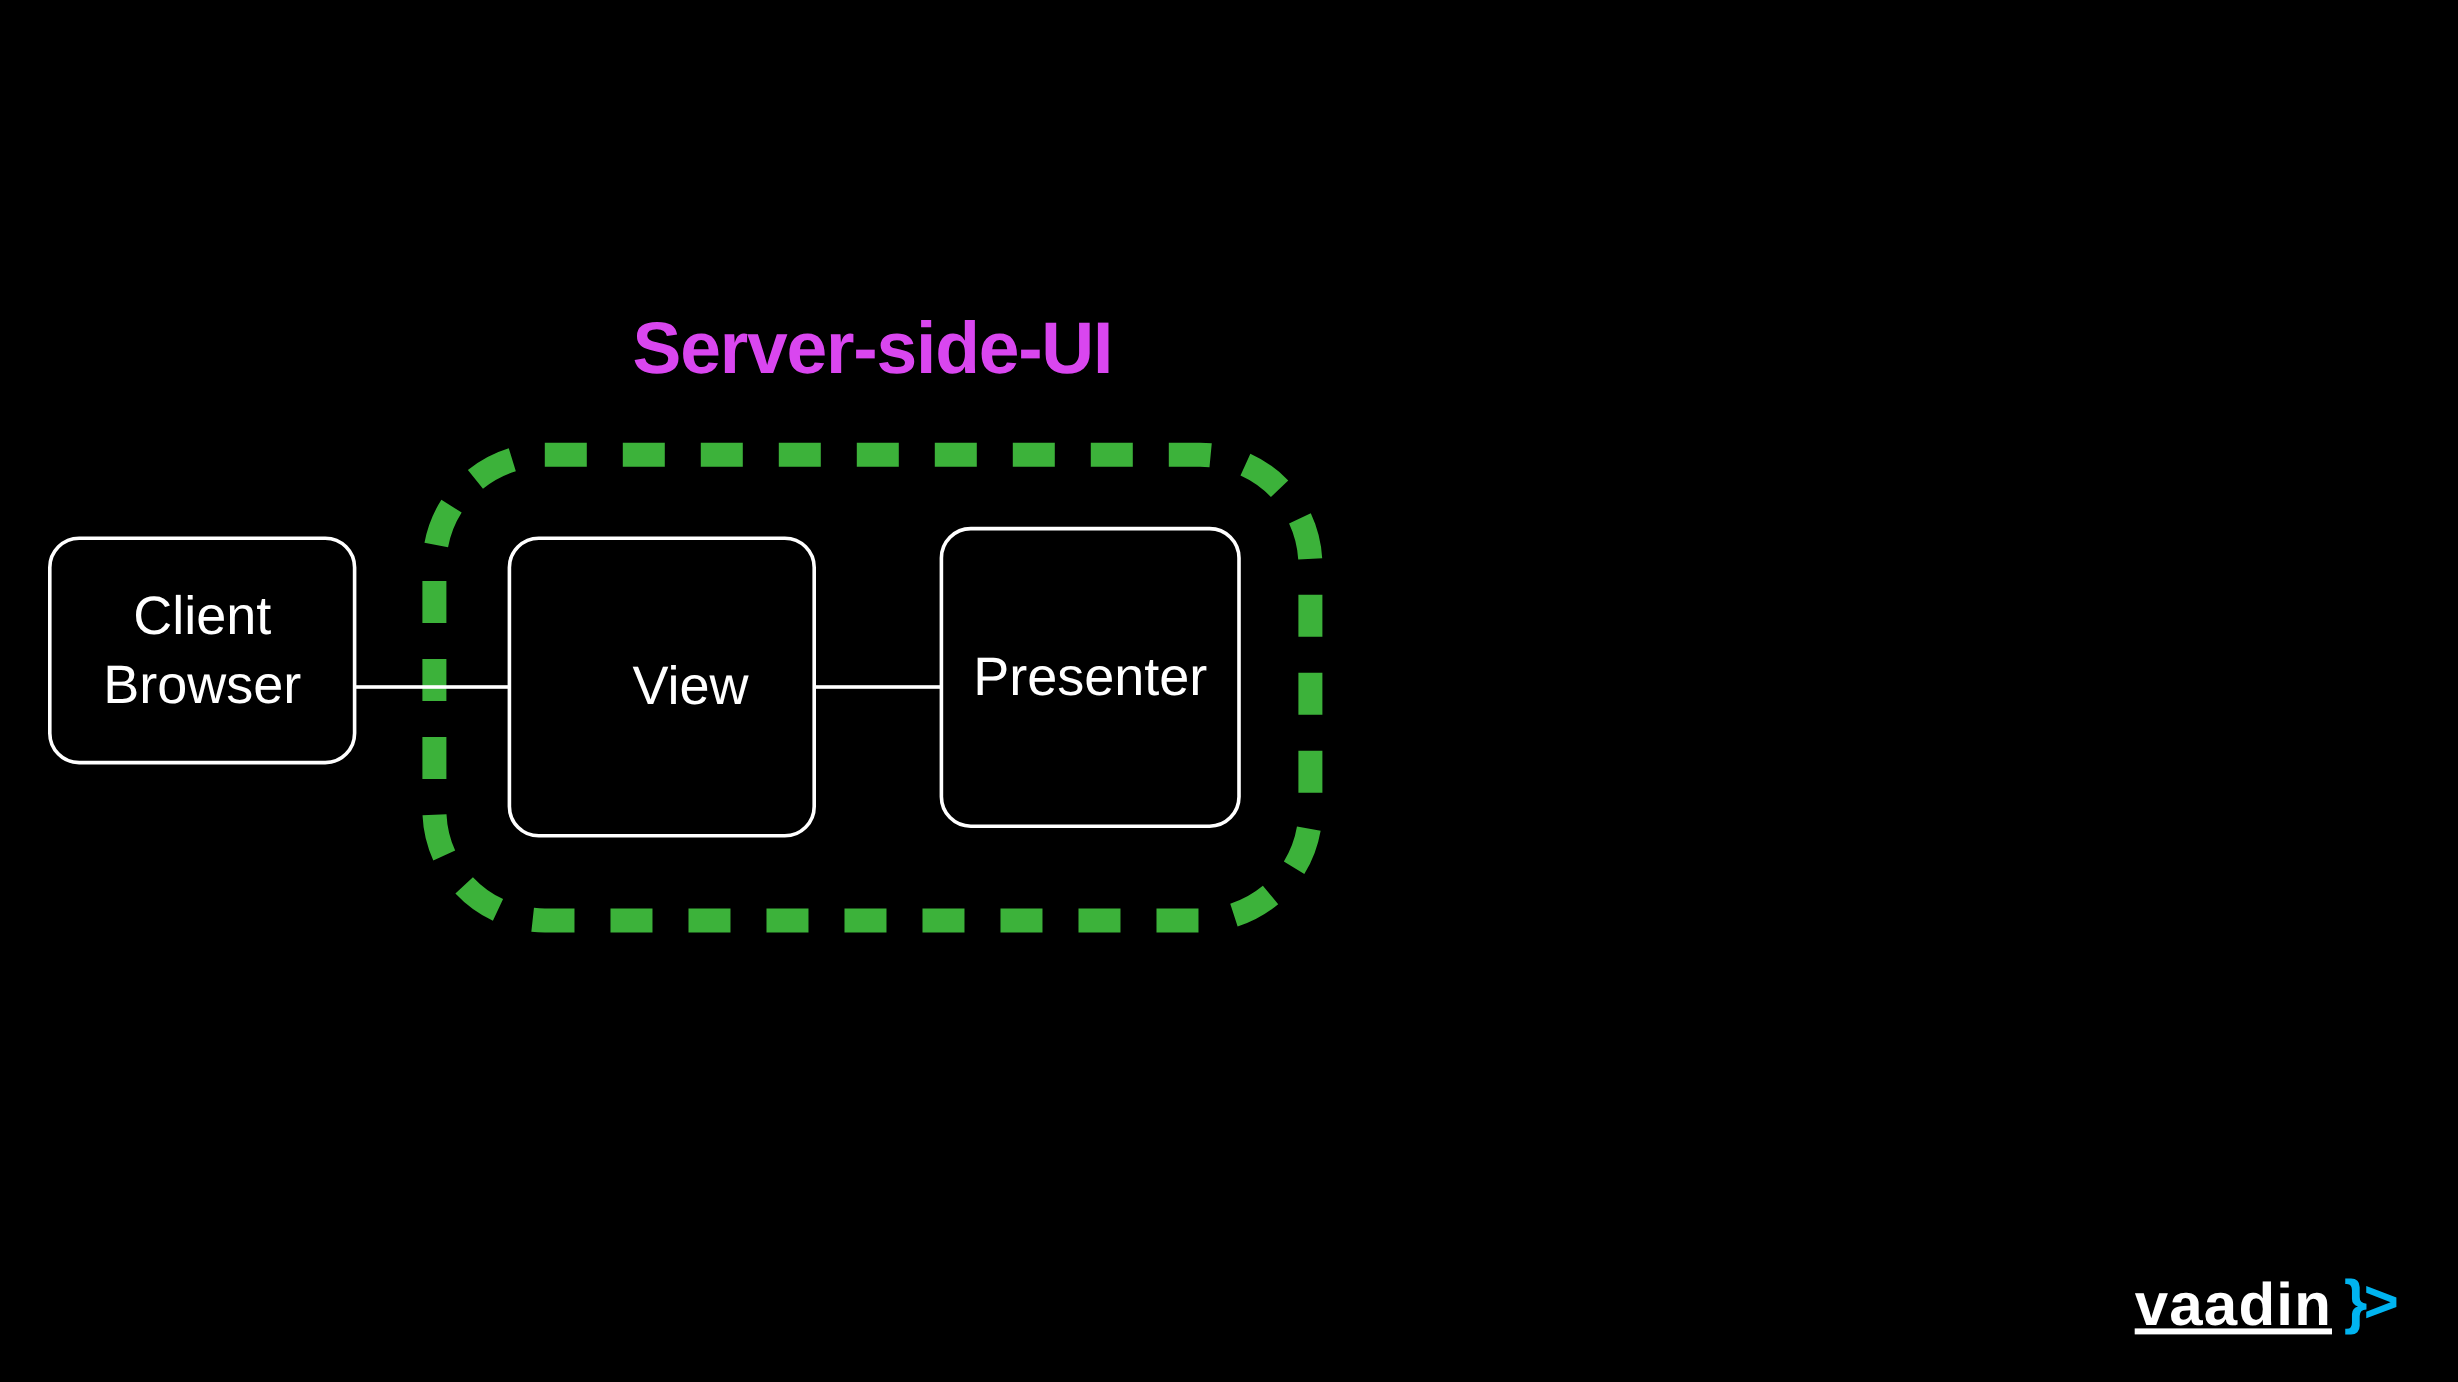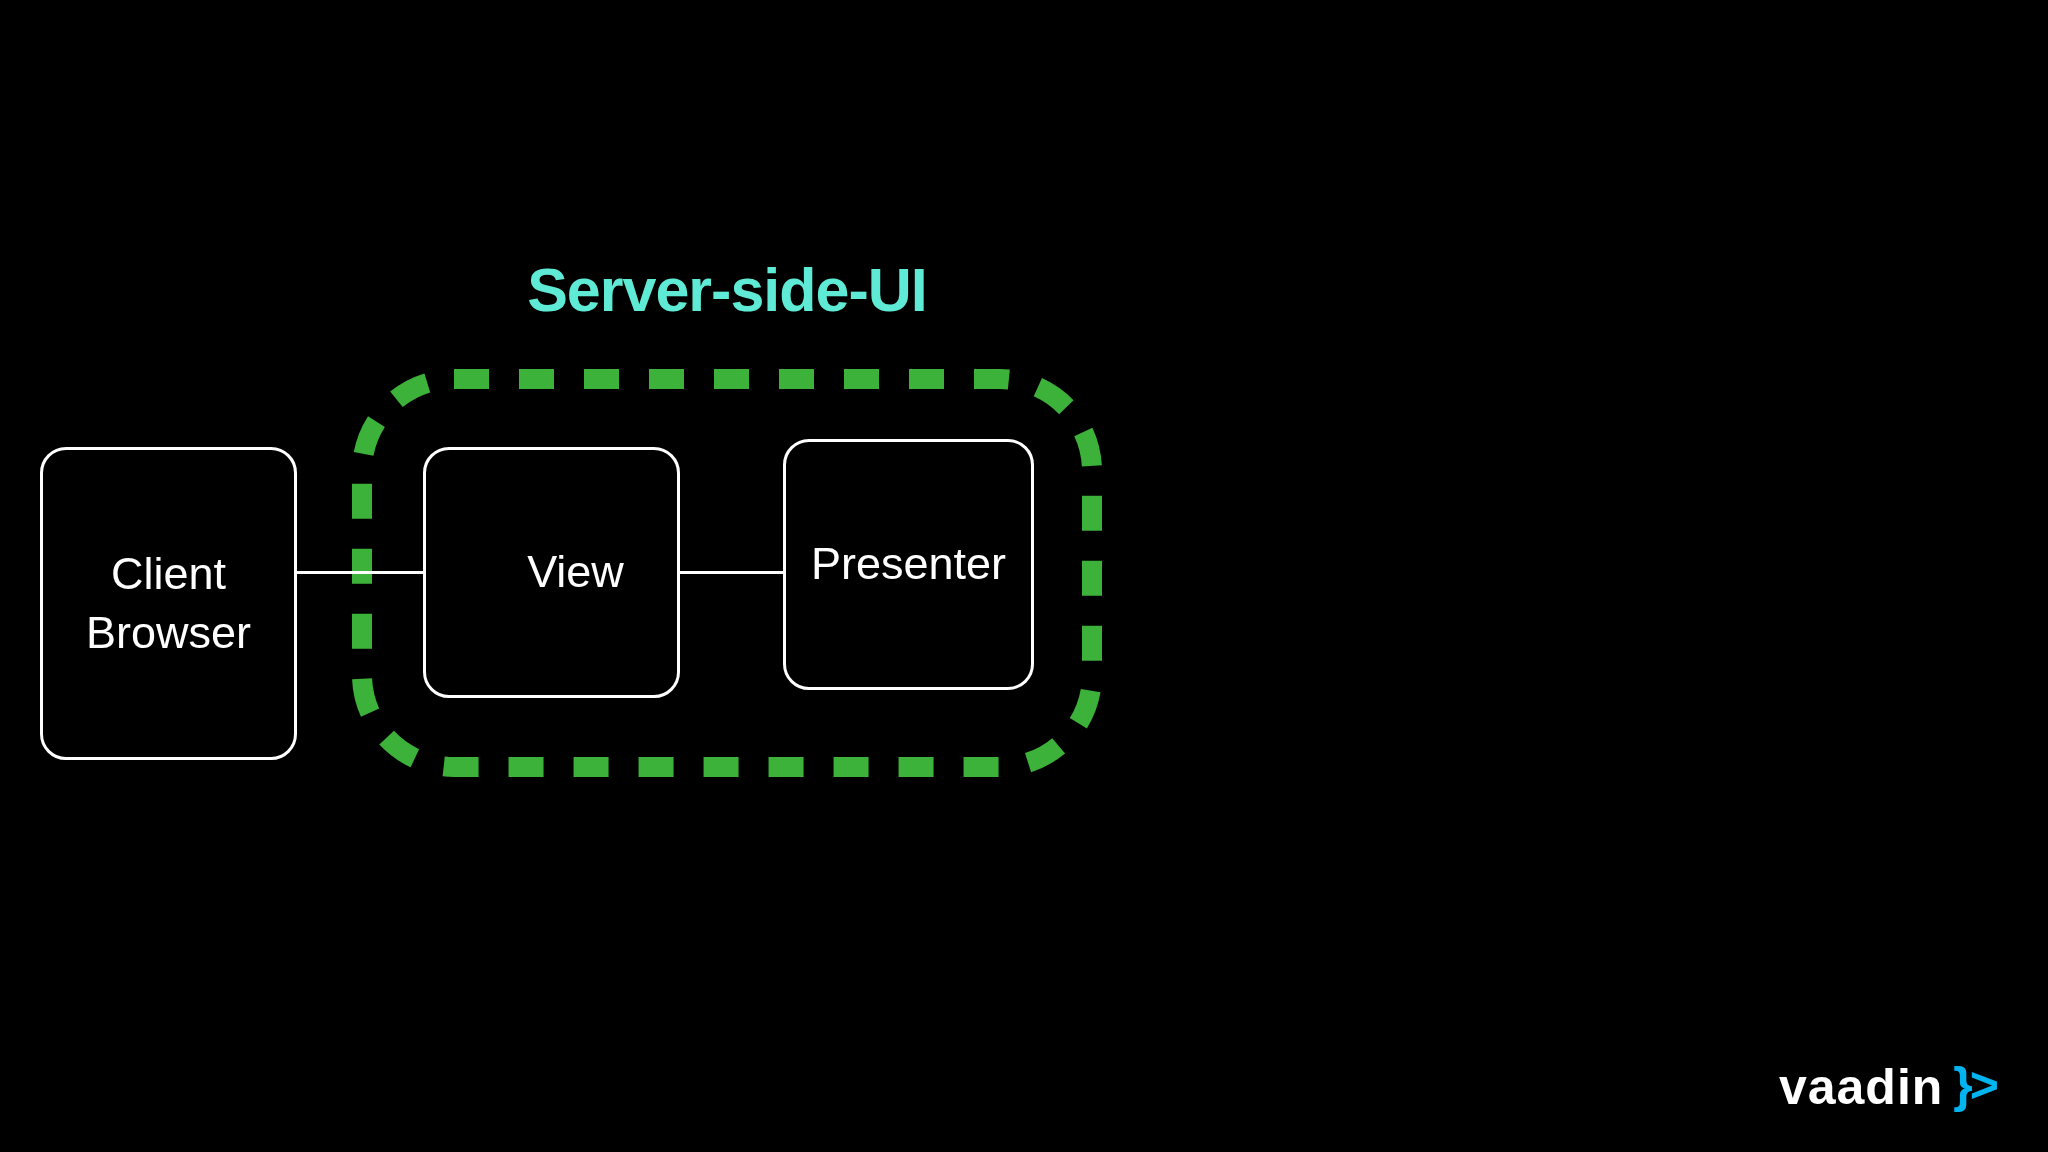--- a/index.html
+++ b/index.html
@@ -46,21 +46,21 @@
     background: transparent;
     display: flex;
     align-items: center;
     justify-content: center;
     text-align: center;
     color: #ffffff;
     font-size: 45px;
     line-height: 1.3;
     font-weight: 400;
   }
-  .node-client    { left: 40px;  top: 447px; width: 257px; height: 313px; }
+  .node-client    { left: 40px;  top: 447px; width: 257px; height: 190px; }
   .node-view      { left: 423px; top: 447px; width: 257px; height: 251px; padding-left: 48px; }
   .node-presenter { left: 783px; top: 439px; width: 251px; height: 251px; }
   .node span { padding: 0 8px; }
   
   .connector {
     position: absolute;
     top: 571px;
     height: 3px;
     background: #ffffff;
   }
@@ -86,21 +86,21 @@
     font-size: 50px;
     letter-spacing: -3px;
     transform: translateY(-2px);
   }
 </style>
 </head>
 <body>
 
 <div class="slide">
 
-  <h1 class="group-title" style="color: #5eead4;">Server-side-UI</h1>
+  <h1 class="group-title" style="color: #d946ef;">Server-side-UI</h1>
 
   <svg class="group-border" width="752" height="410" viewBox="0 0 752 410" aria-hidden="true">
     <rect x="11" y="11" width="730" height="388" rx="92" ry="92" fill="none" stroke="#3cb23a" stroke-width="20" stroke-dasharray="35 30"></rect>
   </svg>
 
   <div class="connector connector-1"></div>
 
   <div class="connector connector-2"></div>
 
   <div class="node node-client">
@@ -109,17 +109,17 @@
 
   <div class="node node-view">
     <span>View</span>
   </div>
 
   <div class="node node-presenter">
     <span>Presenter</span>
   </div>
 
   <div class="logo">
-    <span class="logo-text" style="color: rgb(255, 255, 255);">vaadin</span>
+    <span class="logo-text" style="color: rgb(255, 255, 255); text-decoration: underline;">vaadin</span>
     <span class="logo-symbol" style="color: rgb(0, 180, 240);">}&gt;</span>
   </div>
 
 </div>
 
 </body></html>

